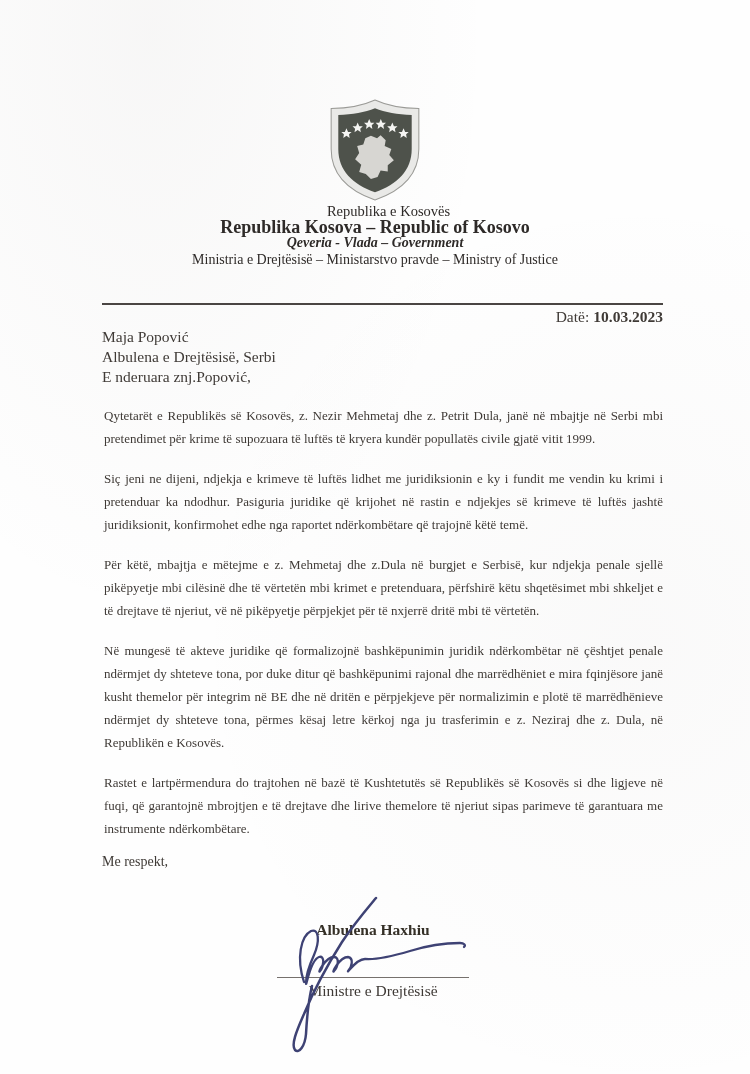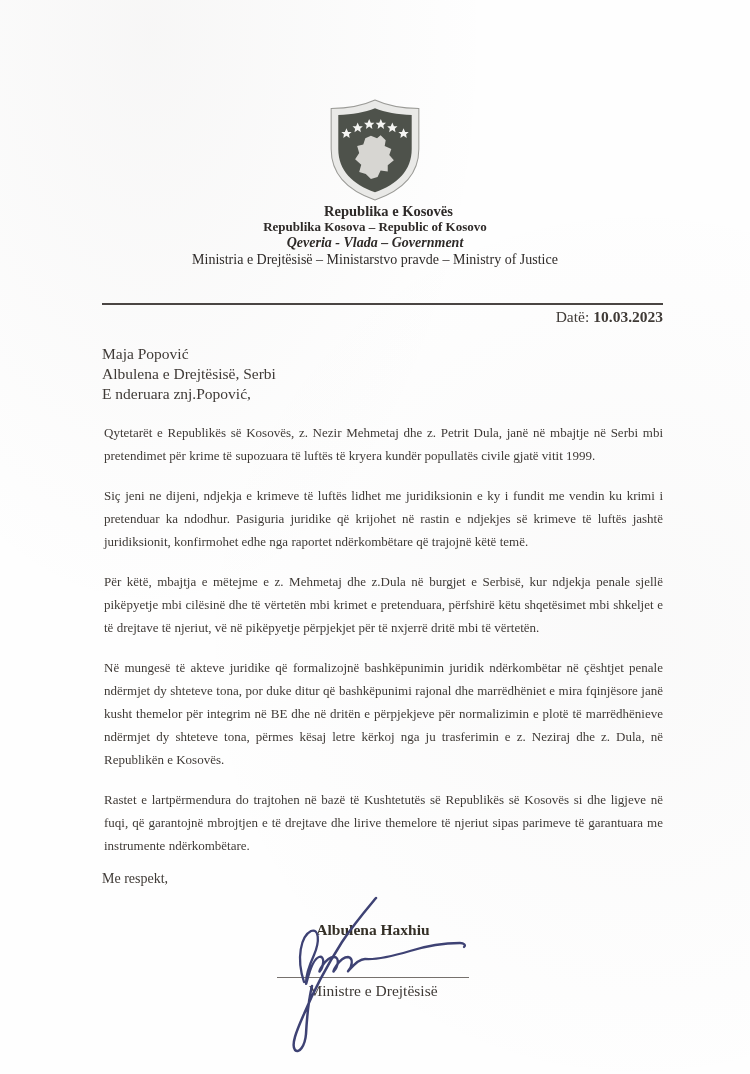--- a/index.html
+++ b/index.html
@@ -10,30 +10,30 @@
                      radial-gradient(ellipse at 85% 60%, rgba(120,110,105,0.03), rgba(0,0,0,0) 50%);
     font-family:"Liberation Serif","DejaVu Serif",serif;
     color:#3f3a36;overflow:hidden;
   }
   
   .emblem{position:absolute;top:98px;left:50%;transform:translateX(-50%);width:102px;height:104px;}
   .emblem svg{display:block;width:100%;height:100%;}
   
   .letterhead{position:absolute;top:203px;left:0;width:100%;text-align:center;color:#2e2a28;}
   .lh-line{margin:0;}
-  .lh-1{font-size:14.5px;font-weight:bold;line-height:16px;padding-left:27px;}
-  .lh-2{font-size:13px;font-weight:bold;line-height:16px;}
+  .lh-1{font-size:14.5px;font-weight:normal;line-height:16px;padding-left:27px;}
+  .lh-2{font-size:18px;font-weight:bold;line-height:16px;}
   .lh-3{font-size:14px;font-weight:bold;font-style:italic;line-height:15.5px;}
   .lh-4{font-size:14px;font-weight:normal;line-height:17px;}
   
   .content{position:absolute;top:303px;left:102px;width:561px;}
   .rule{border:none;border-top:2px solid #4a4543;margin:0;}
   .date-line{margin-top:2px;text-align:right;font-size:15.5px;line-height:20px;}
   .date-line .val{font-weight:bold;margin-left:4px;}
-  .recipient{margin-top:17px;font-size:15.5px;line-height:20px;}
+  .recipient{font-size:15.5px;line-height:20px;}
   .salutation{font-size:15.5px;line-height:20px;}
   .para{margin:17px 0 0 2px;font-size:13px;line-height:23px;text-align:justify;}
   .closing{margin-top:12px;font-size:14px;line-height:20px;}
   
   .sig-block{position:absolute;top:920px;left:268px;width:210px;text-align:center;}
   .sig-name{font-size:15.5px;font-weight:bold;line-height:20px;color:#353027;}
   .sig-rule{width:192px;margin:37px auto 0 auto;border:none;border-top:1px solid #76716d;}
   .sig-title{margin-top:3px;font-size:15.5px;line-height:20px;}
   .sig-ink{position:absolute;left:8px;top:-28px;width:200px;height:170px;pointer-events:none;}
 </style>

